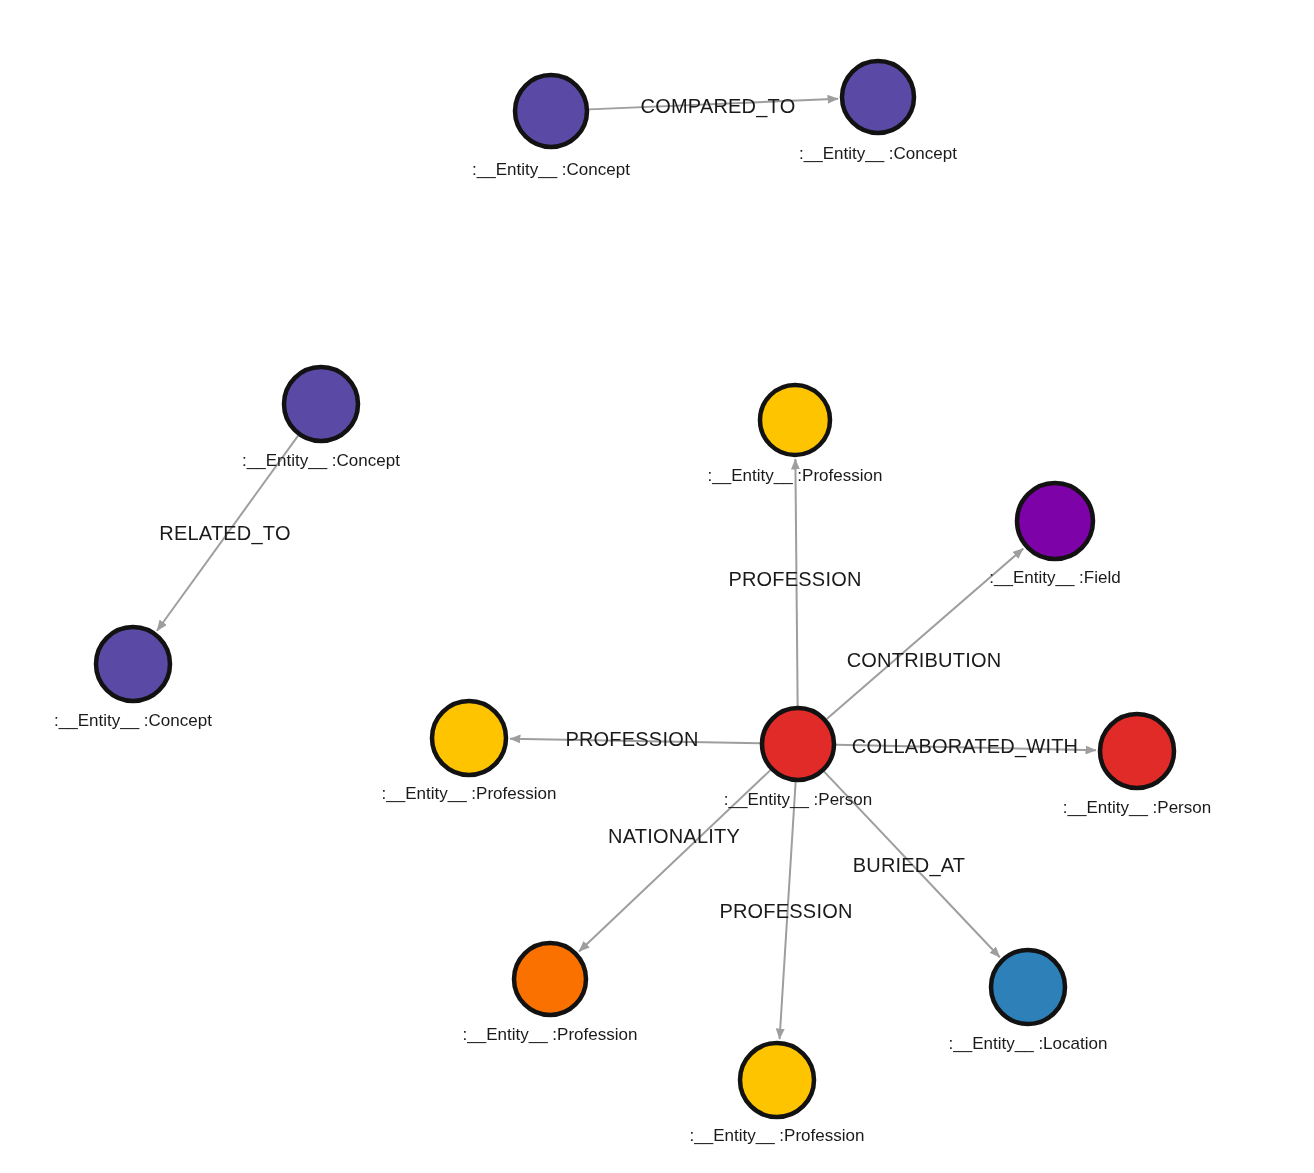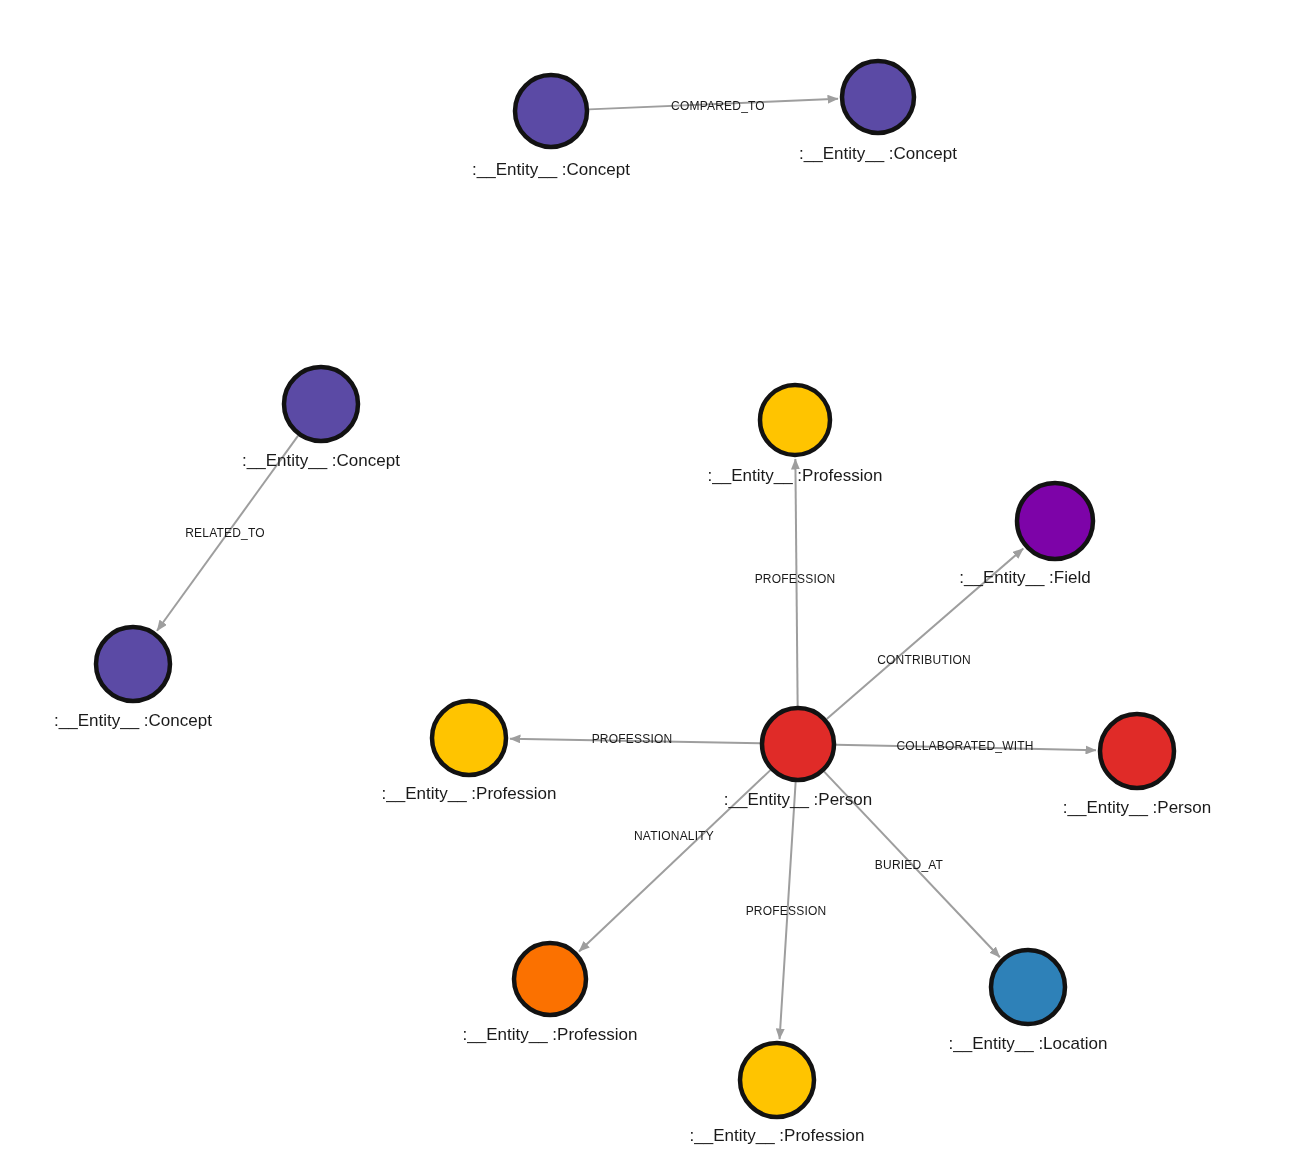--- a/index.html
+++ b/index.html
@@ -30,21 +30,21 @@
     stroke-width: 2;
     fill: none;
   }
   .node-circle-outer {
     stroke: #121212;
     stroke-width: 4.5;
   }
   .edge-label {
     position: absolute;
     font-family: "Liberation Sans", sans-serif;
-    font-size: 12px;
+    font-size: 20px;
     color: #1a1a1a;
     white-space: nowrap;
     letter-spacing: 0.2px;
     transform: translate(-50%, -50%);
   }
   .node-label {
     position: absolute;
     font-family: "Liberation Sans", sans-serif;
     font-size: 17px;
     color: #1a1a1a;
@@ -108,21 +108,21 @@
       <div class="node-label" style="left: 551px; top: 170px;">:__Entity__ :Concept</div>
       <div class="node-hit" style="left: 878px; top: 97px; width: 72px; height: 72px;"></div>
       <div class="node-label" style="left: 878px; top: 154px;">:__Entity__ :Concept</div>
       <div class="node-hit" style="left: 321px; top: 404px; width: 74px; height: 74px;"></div>
       <div class="node-label" style="left: 321px; top: 461px;">:__Entity__ :Concept</div>
       <div class="node-hit" style="left: 133px; top: 664px; width: 74px; height: 74px;"></div>
       <div class="node-label" style="left: 133px; top: 721px;">:__Entity__ :Concept</div>
       <div class="node-hit" style="left: 795px; top: 420px; width: 70px; height: 70px;"></div>
       <div class="node-label" style="left: 795px; top: 476px;">:__Entity__ :Profession</div>
       <div class="node-hit" style="left: 1055px; top: 521px; width: 76px; height: 76px;"></div>
-      <div class="node-label" style="left: 1025px; top: 578px;">:__Entity__ :Field</div>
+      <div class="node-label" style="left: 1055px; top: 578px;">:__Entity__ :Field</div>
       <div class="node-hit" style="left: 798px; top: 744px; width: 72px; height: 72px;"></div>
       <div class="node-label" style="left: 798px; top: 800px;">:__Entity__ :Person</div>
       <div class="node-hit" style="left: 1137px; top: 751px; width: 74px; height: 74px;"></div>
       <div class="node-label" style="left: 1137px; top: 808px;">:__Entity__ :Person</div>
       <div class="node-hit" style="left: 469px; top: 738px; width: 74px; height: 74px;"></div>
       <div class="node-label" style="left: 469px; top: 794px;">:__Entity__ :Profession</div>
       <div class="node-hit" style="left: 550px; top: 979px; width: 72px; height: 72px;"></div>
       <div class="node-label" style="left: 550px; top: 1035px;">:__Entity__ :Profession</div>
       <div class="node-hit" style="left: 777px; top: 1080px; width: 74px; height: 74px;"></div>
       <div class="node-label" style="left: 777px; top: 1136px;">:__Entity__ :Profession</div>

